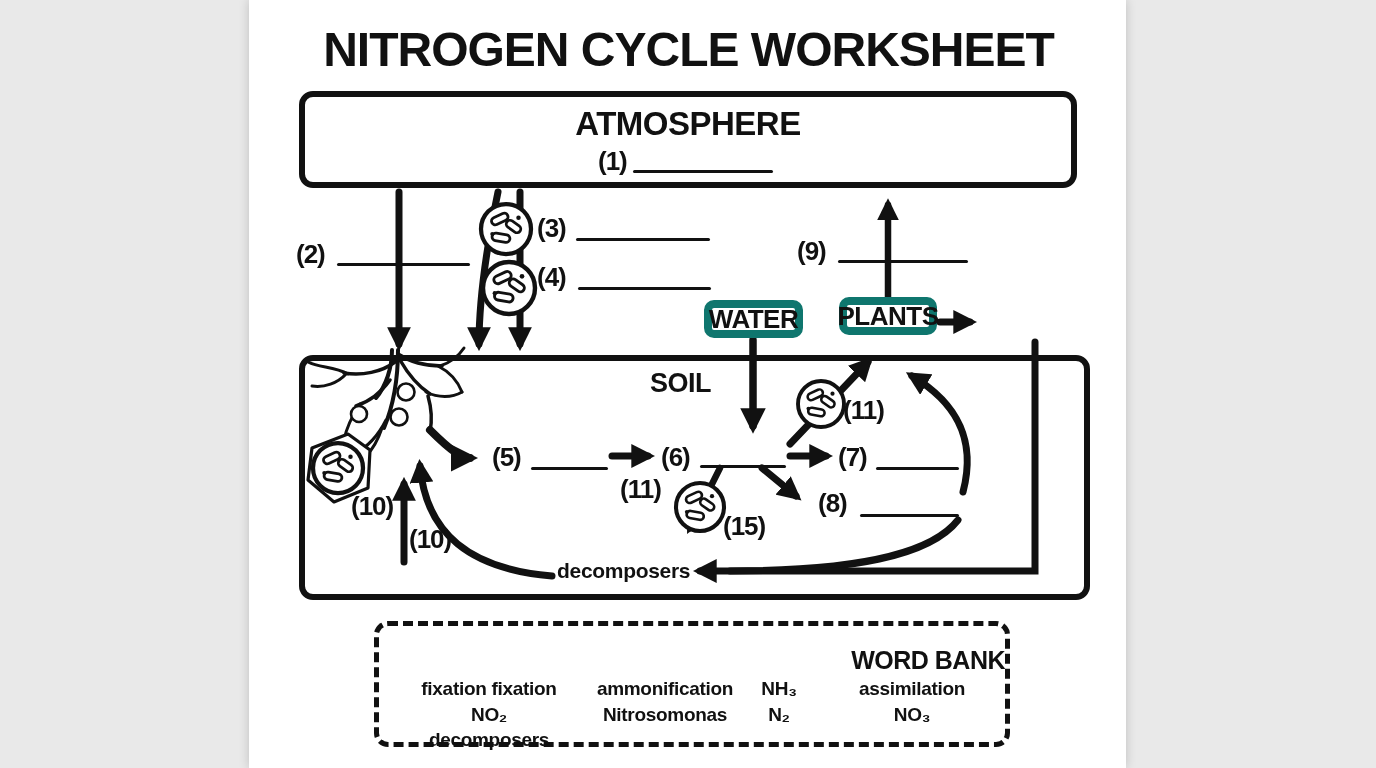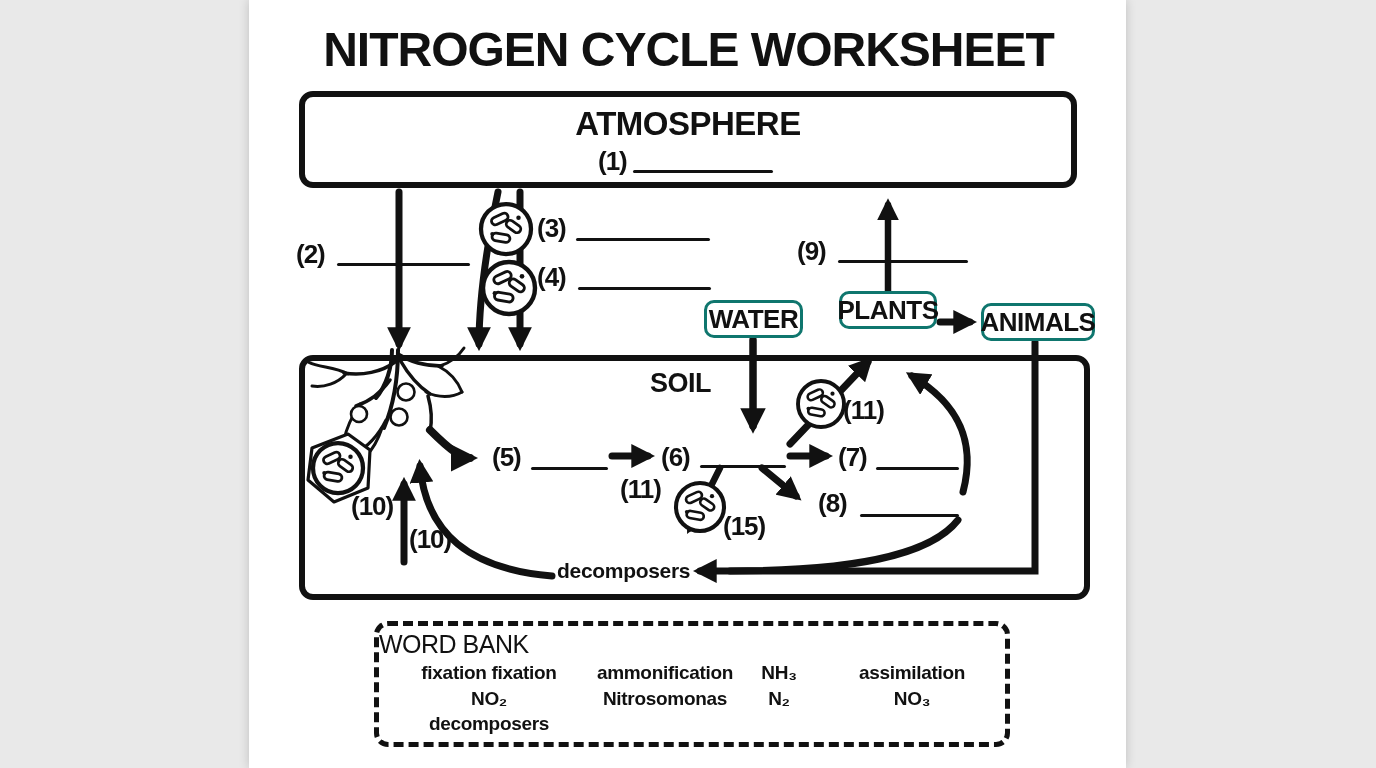--- a/index.html
+++ b/index.html
@@ -19,21 +19,21 @@
   .title{
     position:absolute;left:250px;top:22px;width:877px;margin:0;
     text-align:center;font-size:48px;font-weight:800;letter-spacing:-1px;
     white-space:nowrap;
   }
   .obox{
     position:absolute;border:6px solid #111;border-radius:14px;
     box-sizing:border-box;background:transparent;padding-left:42px;
   }
   .node{
-    position:absolute;border:3px solid #0f766e;border-radius:10px;
+    position:absolute;border:8px solid #0f766e;border-radius:10px;
     box-sizing:border-box;display:flex;align-items:center;justify-content:center;
     font-size:26px;font-weight:800;letter-spacing:-0.5px;background:#fff;
   }
   .atm-title{
     position:absolute;left:0;right:0;top:8px;text-align:center;
     font-size:33px;font-weight:800;letter-spacing:-0.5px;
   }
   .soil-title{
     position:absolute;font-size:27px;font-weight:800;letter-spacing:-0.5px;
   }
@@ -47,21 +47,21 @@
   .decomp{
     position:absolute;font-size:21px;font-weight:700;letter-spacing:-0.3px;
     line-height:1;
   }
   .wordbank{
     position:absolute;left:374px;top:621px;width:636px;height:126px;
     border:5px dashed #111;border-radius:14px;box-sizing:border-box;
     background:#fff;
   }
   .wb-title{
-    margin-top:6px;text-align:left;font-size:25px;font-weight:400;
+    margin-top:22px;text-align:right;font-size:25px;font-weight:700;
     letter-spacing:-0.5px;line-height:1;
   }
   .wb-grid{
     display:grid;grid-template-columns:212px 140px 88px 178px;
     padding:3px 4px 0 4px;
   }
   .wb-cell{
     text-align:center;font-size:19px;font-weight:700;line-height:25.5px;
     letter-spacing:-0.3px;white-space:nowrap;
   }
@@ -152,25 +152,22 @@
   <div class="num" style="left:537px;top:215px;">(3)</div>
   <div class="blank" style="left:576px;top:238px;width:134px;"></div>
   <div class="num" style="left:537px;top:264px;">(4)</div>
   <div class="blank" style="left:578px;top:287px;width:133px;"></div>
   <div class="num" style="left:797px;top:238px;">(9)</div>
   <div class="blank" style="left:838px;top:260px;width:130px;"></div>
 
   <div class="node" style="left:704px;top:300px;width:99px;height:38px;">
     <span>WATER</span>
   </div>
-  <div class="node" style="left:839px;top:291px;width:98px;height:38px;">
+  <div class="node" style="left:839px;top:297px;width:98px;height:38px;">
     <span>PLANTS</span>
-  </div>
-  <div class="node" style="left:981px;top:303px;width:114px;height:38px;">
-    <span>ANIMALS</span>
   </div>
 
   <div class="obox" style="left:299px;top:355px;width:791px;height:245px;"></div>
   <div class="soil-title" style="left:650px;top:368px;text-align:center;">SOIL</div>
 
   <div class="num" style="left:492px;top:444px;">(5)</div>
   <div class="blank" style="left:531px;top:467px;width:77px;"></div>
   <div class="num" style="left:661px;top:444px;">(6)</div>
   <div class="blank" style="left:700px;top:465px;width:86px;"></div>
   <div class="num" style="left:838px;top:444px;">(7)</div>

